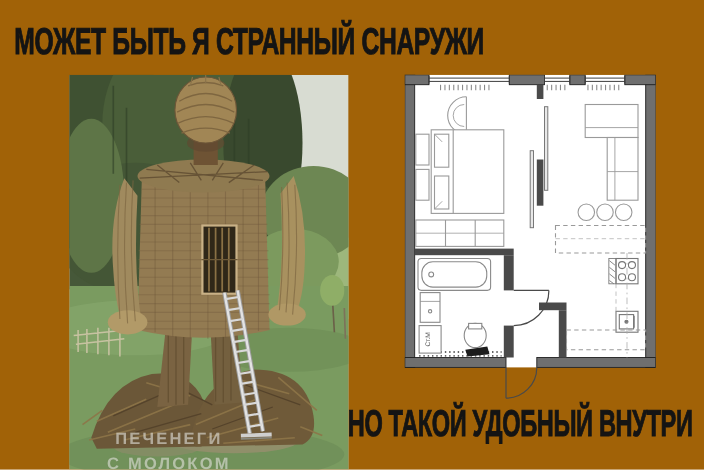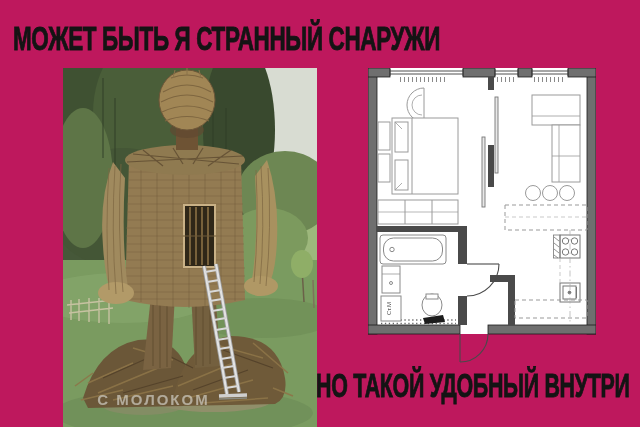--- a/index.html
+++ b/index.html
@@ -1,16 +1,16 @@
 <!DOCTYPE html>
 <html><head>
 <meta charset="utf-8">
 <style>
   html,body{margin:0;padding:0;background:#fff;}
-  .canvas{position:relative;width:640px;height:427px;background:#be185d;overflow:hidden;
+  .canvas{position:relative;width:640px;height:427px;background:#a16207;overflow:hidden;
           font-family:"Liberation Sans",sans-serif;}
   .caption{position:absolute;font-weight:700;color:#141414;white-space:nowrap;
            -webkit-text-stroke:0.9px #141414;letter-spacing:-0.5px;}
   .caption.top{left:13px;top:19px;font-size:34px;transform:scaleX(0.66);transform-origin:0 0;}
   .caption.bottom{right:10px;top:366px;font-size:34px;transform:scaleX(0.63);transform-origin:100% 0;}
   .photo{position:absolute;left:63px;top:68px;width:254px;height:359px;overflow:hidden;}
   .photo svg{display:block;}
   .watermark{position:absolute;left:8px;top:321px;width:165px;text-align:center;
              font-weight:700;font-size:15px;letter-spacing:2px;line-height:22px;
              color:rgba(248,248,242,0.5);text-shadow:0 0 1px rgba(120,120,110,0.25);}
@@ -104,20 +104,21 @@
         <line x1="141" y1="198" x2="164" y2="326" stroke="#9b9b9b" stroke-width="4"></line>
         <line x1="153" y1="196" x2="176" y2="324" stroke="#9b9b9b" stroke-width="4"></line>
         <line x1="141" y1="198" x2="164" y2="326" stroke="#e3e3e3" stroke-width="2.2"></line>
         <line x1="153" y1="196" x2="176" y2="324" stroke="#e3e3e3" stroke-width="2.2"></line>
         <path d="M142,204 L154,202 M144,214 L156,212 M146,224 L158,222 M147,233 L159,231 M149,243 L161,241 M151,252 L163,250 M153,262 L165,260 M154,272 L166,270 M156,281 L168,279 M158,291 L170,289 M159,300 L171,298 M161,310 L173,308 M163,320 L175,318" stroke="#d8d8d8" stroke-width="2" fill="none"></path>
         <line x1="156" y1="328" x2="184" y2="327" stroke="#cfcfcf" stroke-width="3.5"></line>
         <line x1="156" y1="331" x2="184" y2="330" stroke="#8a8a80" stroke-width="1.5"></line>
       </g>
     </svg>
     <div class="watermark">
+      <div>ПЕЧЕНЕГИ</div>
       <div>С МОЛОКОМ</div>
     </div>
   </div>
 
   <div class="plan">
     <svg width="228" height="306" viewBox="0 0 228 306" xmlns="http://www.w3.org/2000/svg">
       <rect x="0" y="0" width="228" height="266" fill="#ffffff"></rect>
 
       <g fill="#6f6f6f" stroke="#1c1c1c" stroke-width="0.8">
         <rect x="0" y="0" width="9" height="266"></rect>

